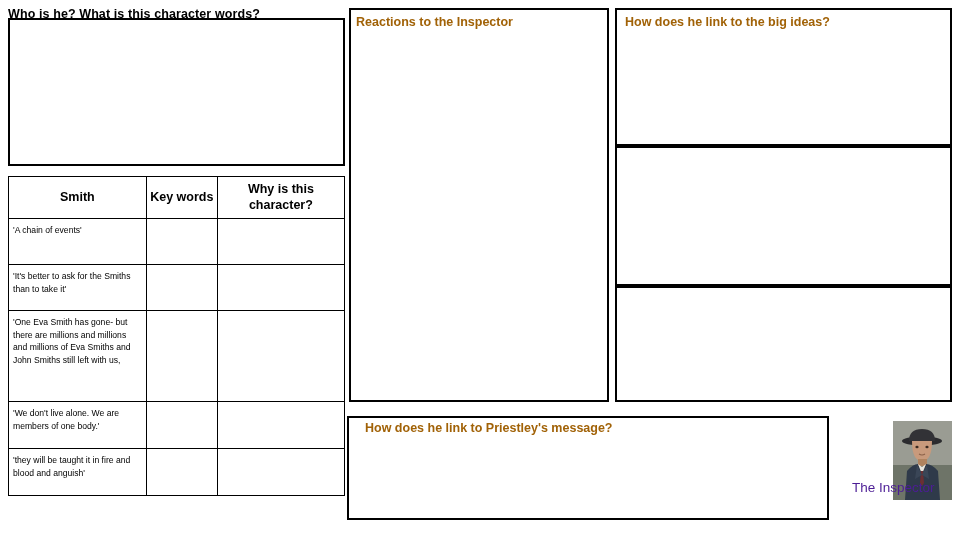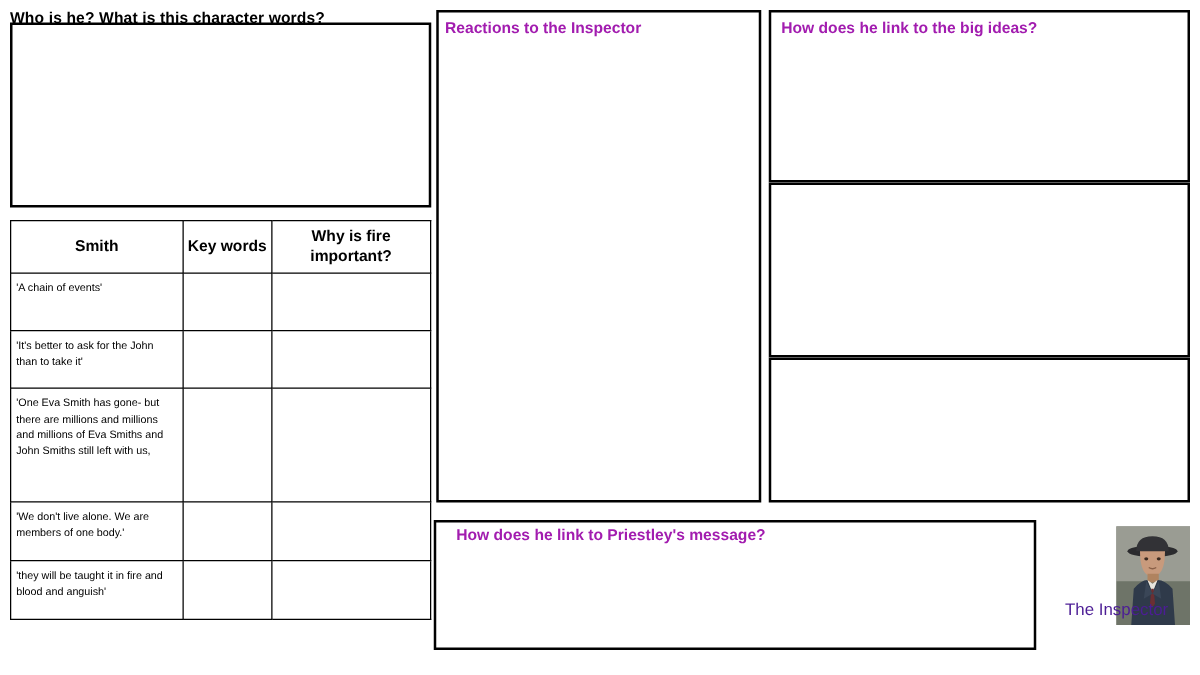--- a/index.html
+++ b/index.html
@@ -18,21 +18,21 @@
   .box {
     position: absolute;
     border: 2px solid #000000;
     box-sizing: border-box;
     background: #ffffff;
   }
   .plain-label {
     position: absolute;
     font-size: 12px;
     font-weight: bold;
-    color: #a21caf;
+    color: #a16207;
   }
 
   
   #char-box {
     left: 8px;
     top: 18px;
     width: 337px;
     height: 148px;
   }
   #char-box-label {
@@ -165,31 +165,31 @@
 <body>
 
 <div class="box" id="char-box"></div>
 <div id="char-box-label">Who is he? What is this character words?</div>
 
 <table id="quote-table">
   <thead>
     <tr>
       <th class="col-quote">Smith</th>
       <th class="col-key">Key words</th>
-      <th class="col-why">Why is fire important?</th>
+      <th class="col-why">Why is this character?</th>
     </tr>
   </thead>
   <tbody>
     <tr>
       <td class="quote-cell" style="height:46px;">'A chain of events'</td>
       <td></td>
       <td></td>
     </tr>
     <tr>
-      <td class="quote-cell" style="height:46px;">'It's better to ask for the John than to take it'</td>
+      <td class="quote-cell" style="height:46px;">'It's better to ask for the Smiths than to take it'</td>
       <td></td>
       <td></td>
     </tr>
     <tr>
       <td class="quote-cell" style="height:91px;">'One Eva Smith has gone- but there are millions and millions and millions of Eva Smiths and John Smiths still left with us,</td>
       <td></td>
       <td></td>
     </tr>
     <tr>
       <td class="quote-cell" style="height:47px;">'We don't live alone. We are members of one body.'</td>

